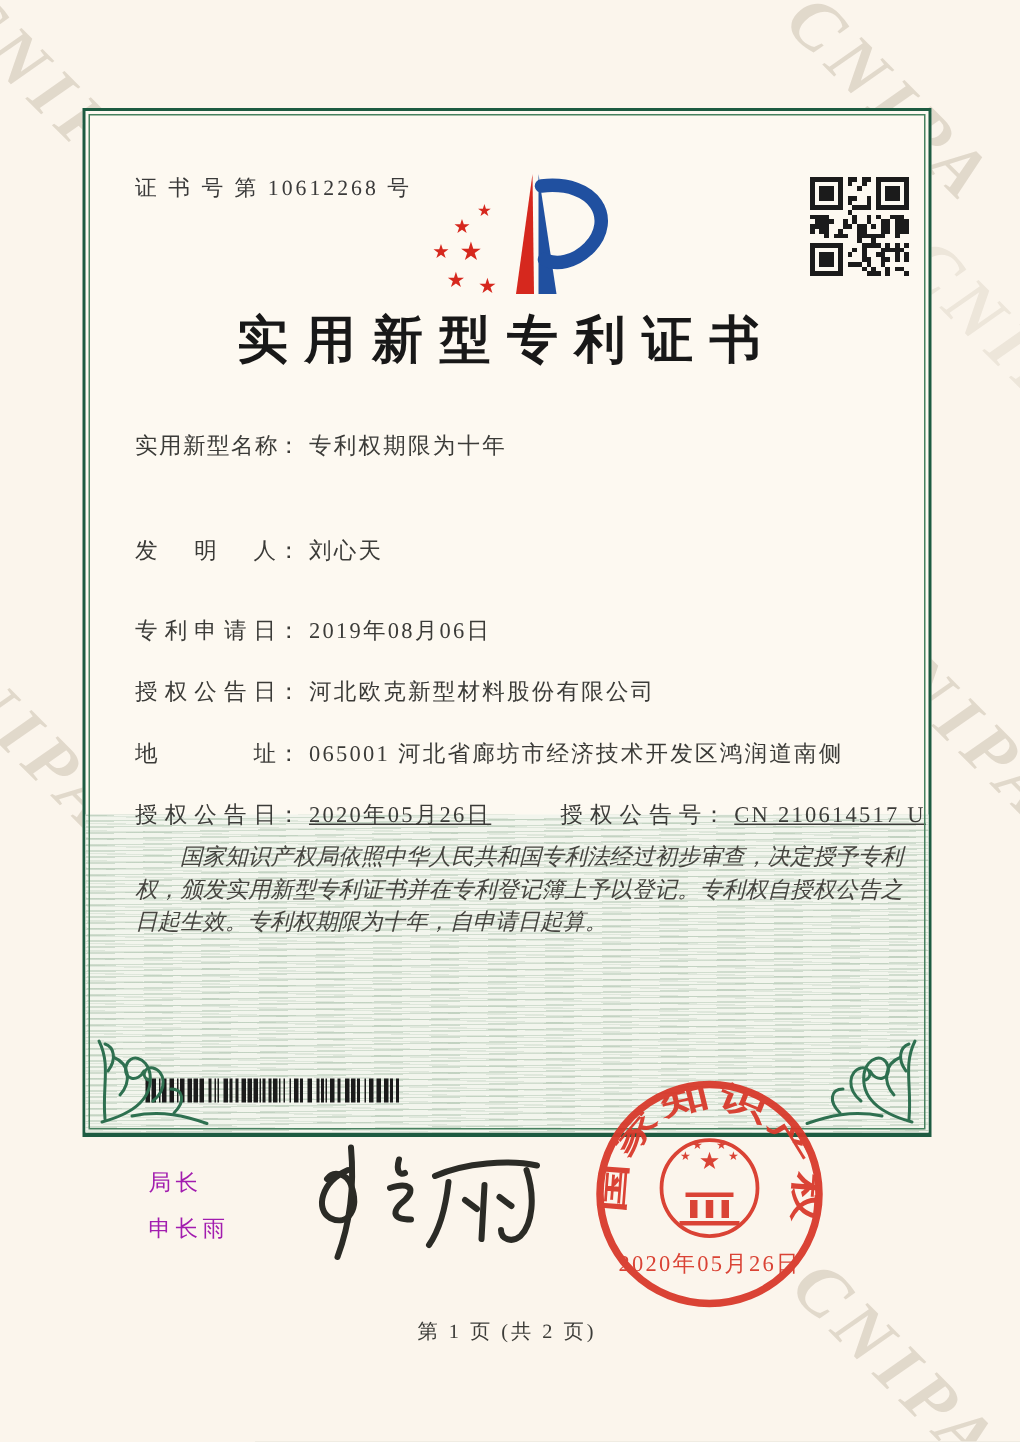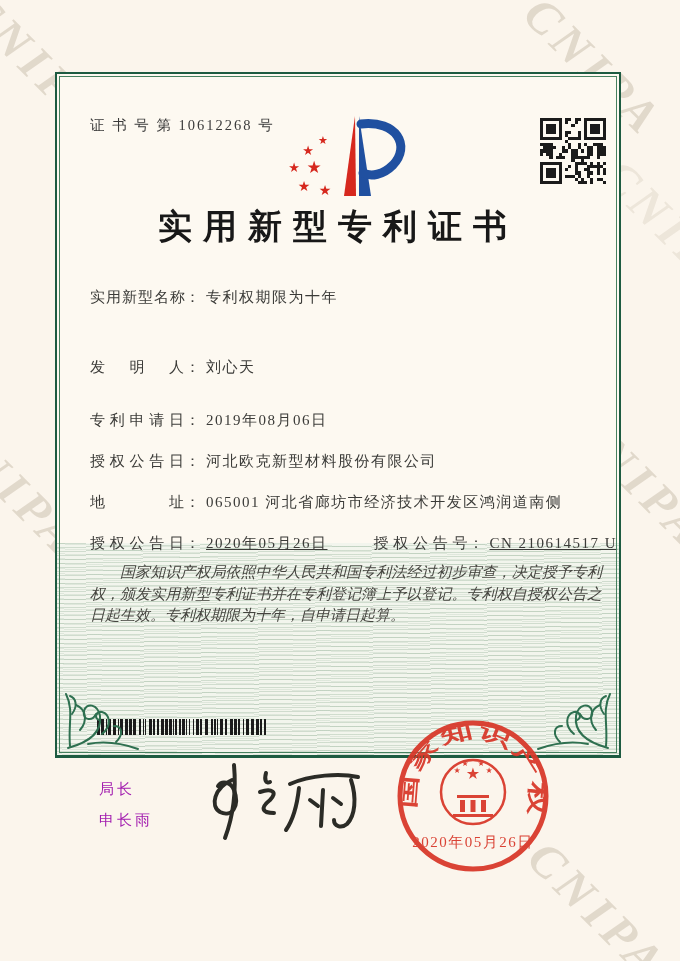--- a/index.html
+++ b/index.html
@@ -451,15 +451,16 @@
         <path d="M8,92 C30,86 42,76 40,60 C38,48 26,46 24,55 C22,64 32,66 36,58"></path>
         <path d="M10,90 C8,68 14,54 6,38"></path>
         <path d="M28,88 C48,84 64,88 78,93"></path>
         <path d="M20,74 C28,65 26,53 16,49"></path>
         <path d="M42,78 C52,70 50,58 42,56 C36,55 34,62 39,64"></path>
         <path d="M56,86 C64,78 62,70 54,70"></path>
         <path d="M12,58 C18,50 16,42 10,40"></path>
       </g>
     </svg>
 
+    <div class="page-num">第 1 页 (共 2 页)</div>
   </div>
 
 </div>
 
 </body></html>

